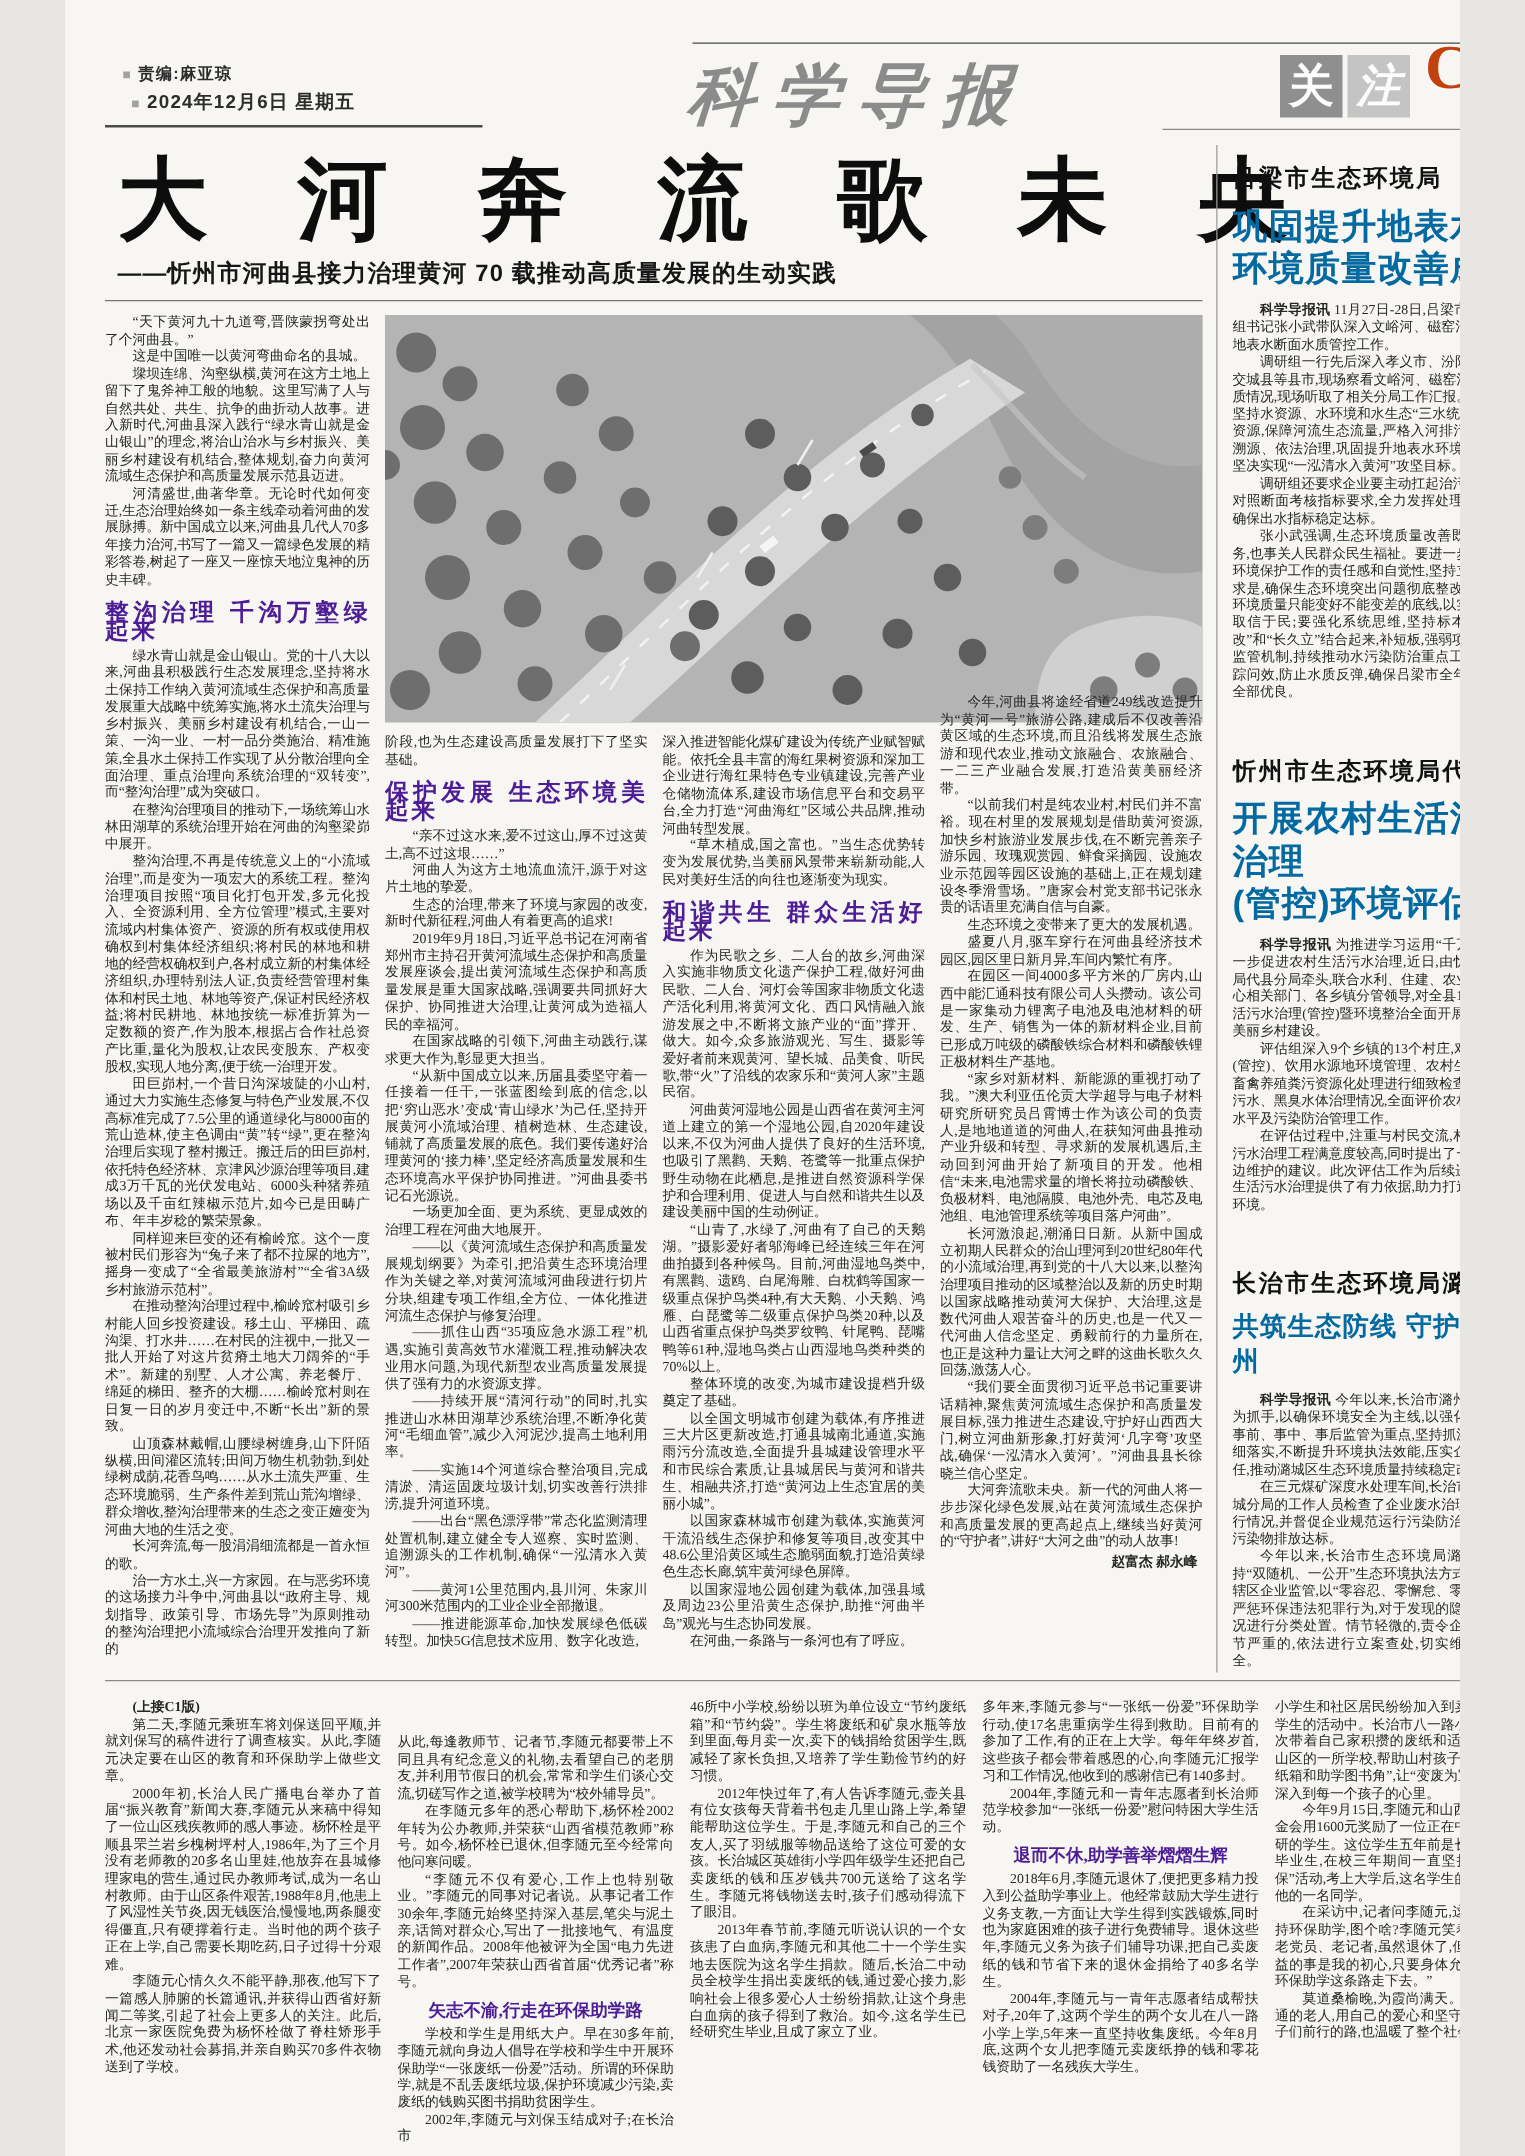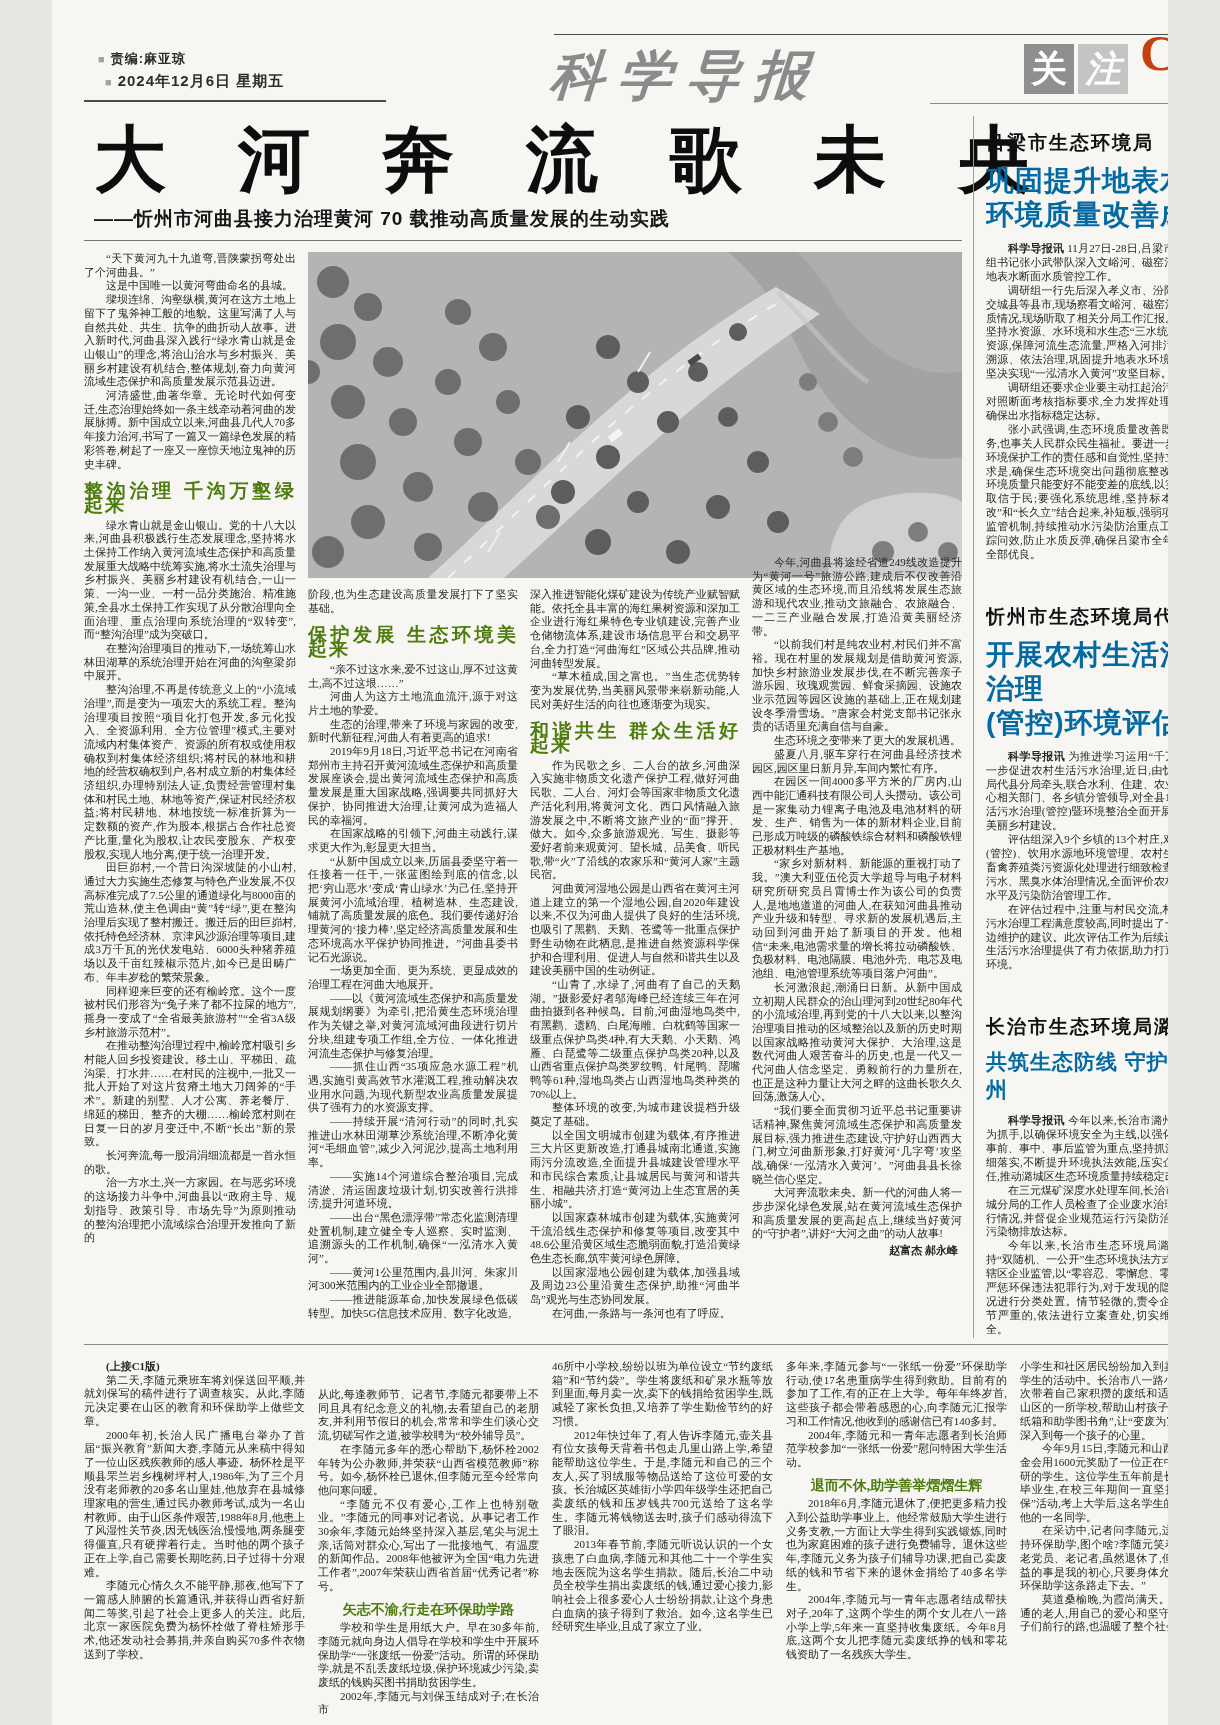--- a/index.html
+++ b/index.html
@@ -28,21 +28,21 @@
             letter-spacing:26px;white-space:nowrap;
             font-family:"Liberation Sans","DejaVu Sans",sans-serif;}
   .subhead{position:absolute;left:42px;top:206px;font-size:19px;font-weight:bold;color:#161616;
            font-family:"Liberation Sans","DejaVu Sans",sans-serif;letter-spacing:1px;}
   .col{position:absolute;text-align:justify;font-size:11px;line-height:13.7px;color:#262626;
        overflow:hidden;}
   .col p{margin:0;text-indent:2em;}
   .col p.noindent{text-indent:0;}
   .col p.cont{font-weight:bold;}
   .sec-head{font-family:"Liberation Sans","DejaVu Sans",sans-serif;font-weight:bold;font-size:19px;
-            color:#4d7c0f;margin:13px 0 7px;letter-spacing:2px;text-indent:0;}
+            color:#4c1d95;margin:13px 0 7px;letter-spacing:2px;text-indent:0;}
   .byline{text-align:right;font-weight:bold;padding-right:4px;margin-top:3px;}
   .photo{position:absolute;left:256px;top:252px;width:654px;height:326px;overflow:hidden;
          background:#b9b9b9;}
   
   .vrule{position:absolute;left:921px;top:116px;width:1px;height:1222px;background:#9b9b9b;}
   .sidebar{position:absolute;left:934px;top:116px;width:256px;height:1220px;overflow:hidden;}
   .sb-article{margin-bottom:26px;}
   .kicker{font-size:19px;font-weight:bold;letter-spacing:2px;color:#111;
           font-family:"Liberation Sans","DejaVu Sans",sans-serif;margin:14px 0 8px;}
   .sb-title{font-size:28px;font-weight:bold;line-height:34px;color:#0369a1;letter-spacing:1px;
@@ -80,20 +80,21 @@
       <p>这是中国唯一以黄河弯曲命名的县城。</p>
       <p>墚坝连绵、沟壑纵横,黄河在这方土地上留下了鬼斧神工般的地貌。这里写满了人与自然共处、共生、抗争的曲折动人故事。进入新时代,河曲县深入践行“绿水青山就是金山银山”的理念,将治山治水与乡村振兴、美丽乡村建设有机结合,整体规划,奋力向黄河流域生态保护和高质量发展示范县迈进。</p>
       <p>河清盛世,曲著华章。无论时代如何变迁,生态治理始终如一条主线牵动着河曲的发展脉搏。新中国成立以来,河曲县几代人70多年接力治河,书写了一篇又一篇绿色发展的精彩答卷,树起了一座又一座惊天地泣鬼神的历史丰碑。</p>
       <div class="sec-head">整沟治理 千沟万壑绿起来</div>
       <p>绿水青山就是金山银山。党的十八大以来,河曲县积极践行生态发展理念,坚持将水土保持工作纳入黄河流域生态保护和高质量发展重大战略中统筹实施,将水土流失治理与乡村振兴、美丽乡村建设有机结合,一山一策、一沟一业、一村一品分类施治、精准施策,全县水土保持工作实现了从分散治理向全面治理、重点治理向系统治理的“双转变”,而“整沟治理”成为突破口。</p>
       <p>在整沟治理项目的推动下,一场统筹山水林田湖草的系统治理开始在河曲的沟壑梁峁中展开。</p>
       <p>整沟治理,不再是传统意义上的“小流域治理”,而是变为一项宏大的系统工程。整沟治理项目按照“项目化打包开发,多元化投入、全资源利用、全方位管理”模式,主要对流域内村集体资产、资源的所有权或使用权确权到村集体经济组织;将村民的林地和耕地的经营权确权到户,各村成立新的村集体经济组织,办理特别法人证,负责经营管理村集体和村民土地、林地等资产,保证村民经济权益;将村民耕地、林地按统一标准折算为一定数额的资产,作为股本,根据占合作社总资产比重,量化为股权,让农民变股东、产权变股权,实现人地分离,便于统一治理开发。</p>
       <p>田巨峁村,一个昔日沟深坡陡的小山村,通过大力实施生态修复与特色产业发展,不仅高标准完成了7.5公里的通道绿化与8000亩的荒山造林,使主色调由“黄”转“绿”,更在整沟治理后实现了整村搬迁。搬迁后的田巨峁村,依托特色经济林、京津风沙源治理等项目,建成3万千瓦的光伏发电站、6000头种猪养殖场以及千亩红辣椒示范片,如今已是田畴广布、年丰岁稔的繁荣景象。</p>
       <p>同样迎来巨变的还有榆岭窊。这个一度被村民们形容为“兔子来了都不拉屎的地方”,摇身一变成了“全省最美旅游村”“全省3A级乡村旅游示范村”。</p>
       <p>在推动整沟治理过程中,榆岭窊村吸引乡村能人回乡投资建设。移土山、平梯田、疏沟渠、打水井……在村民的注视中,一批又一批人开始了对这片贫瘠土地大刀阔斧的“手术”。新建的别墅、人才公寓、养老餐厅、绵延的梯田、整齐的大棚……榆岭窊村则在日复一日的岁月变迁中,不断“长出”新的景致。</p>
+      <p>山顶森林戴帽,山腰绿树缠身,山下阡陌纵横,田间灌区流转;田间万物生机勃勃,到处绿树成荫,花香鸟鸣……从水土流失严重、生态环境脆弱、生产条件差到荒山荒沟增绿、群众增收,整沟治理带来的生态之变正嬗变为河曲大地的生活之变。</p>
       <p>长河奔流,每一股涓涓细流都是一首永恒的歌。</p>
       <p>治一方水土,兴一方家园。在与恶劣环境的这场接力斗争中,河曲县以“政府主导、规划指导、政策引导、市场先导”为原则推动的整沟治理把小流域综合治理开发推向了新的</p>
     </div>
 
   <div class="photo">
     <svg width="654" height="326" viewBox="0 0 654 326" xmlns="http://www.w3.org/2000/svg">
       <rect width="654" height="326" fill="#b4b4b4"></rect>
       <path d="M420,0 L654,0 L654,205 C575,218 520,160 492,100 C472,58 448,22 420,0 Z" fill="#a3a3a3"></path>
       <path d="M470,0 L654,0 L654,120 C590,128 545,80 520,38 C510,22 498,8 488,0 Z" fill="#adadad"></path>
       <path d="M560,250 C600,235 640,240 654,250 L654,326 L520,326 C520,290 530,262 560,250 Z" fill="#d0d0d0"></path>

